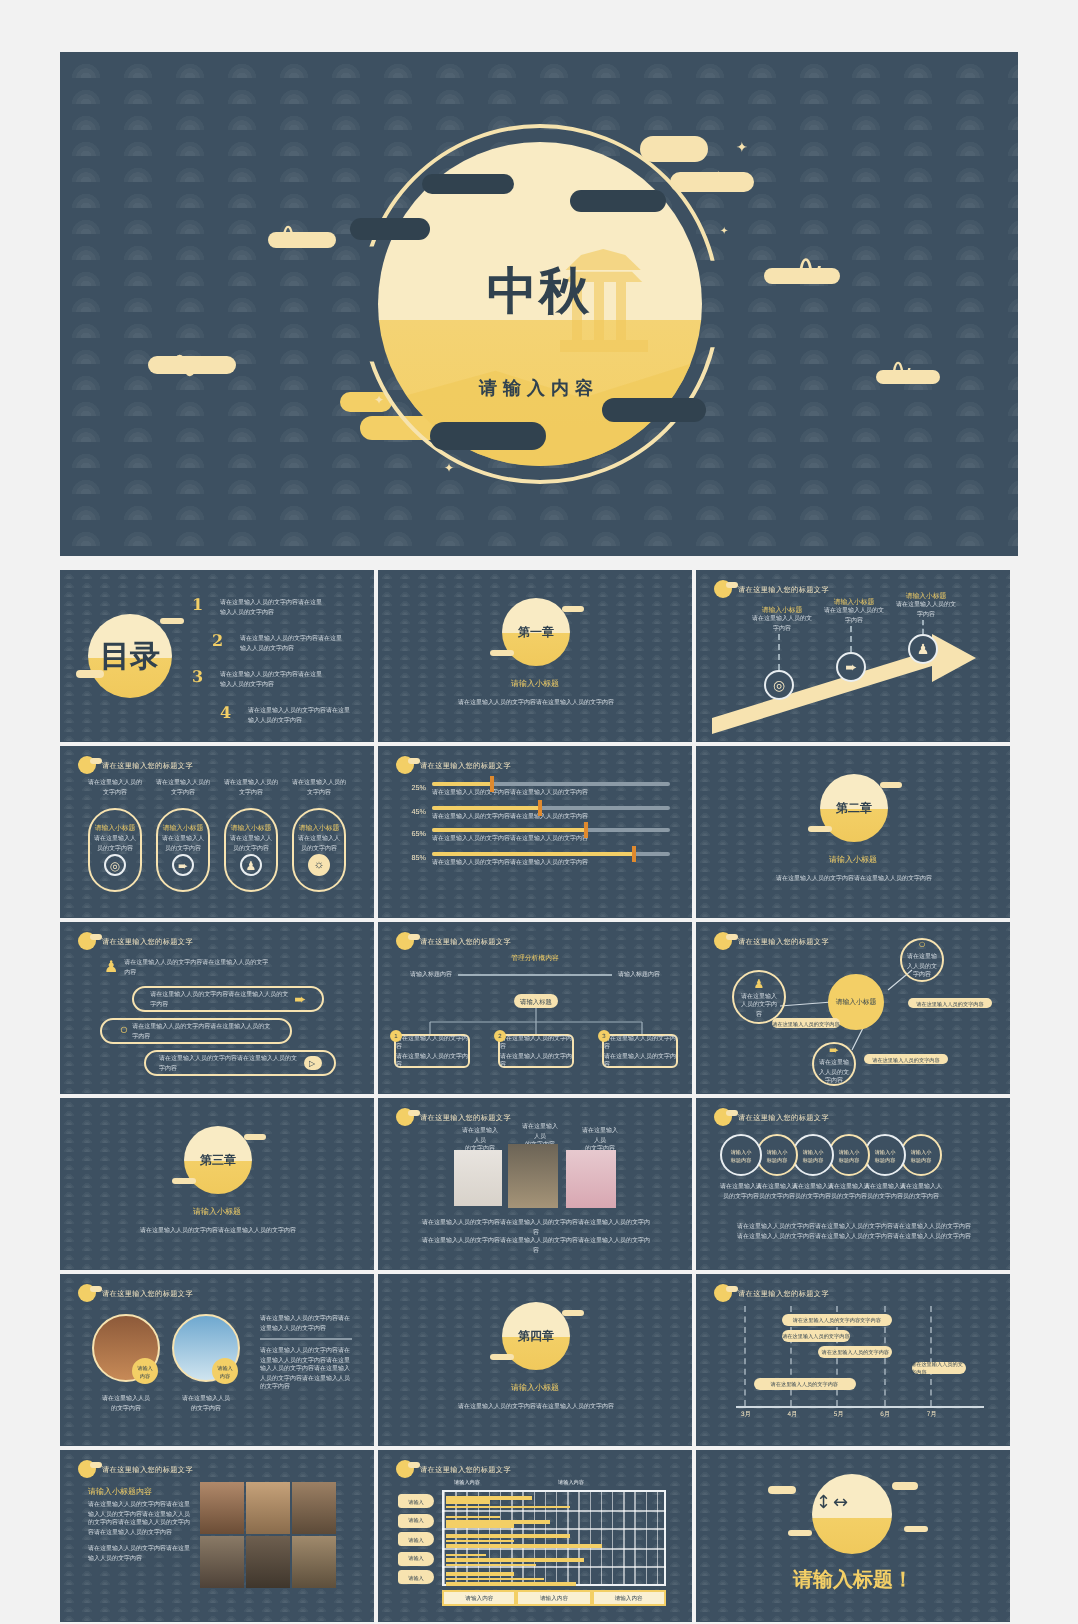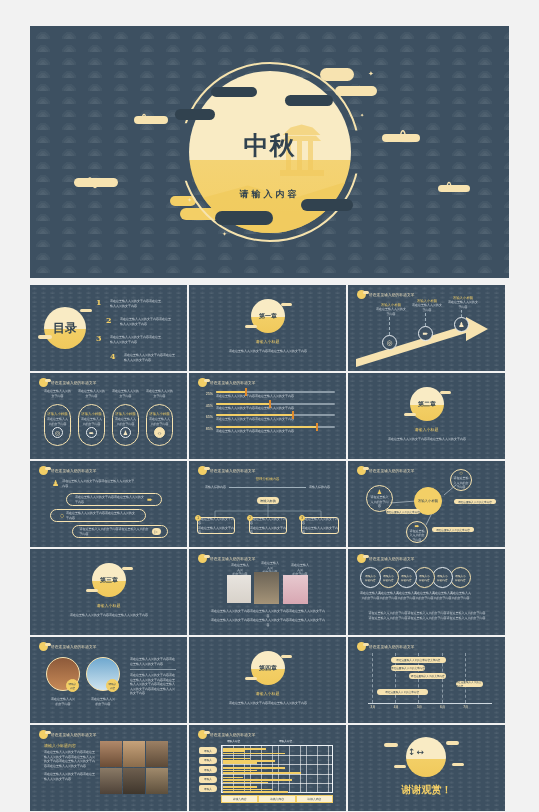--- a/index.html
+++ b/index.html
@@ -242,21 +242,21 @@
       <div class="darkcloud" style="left:22px; top:16px; width:46px; height:10px;"></div>
       <div class="darkcloud" style="left:96px; top:24px; width:48px; height:11px;"></div>
       <div class="darkcloud" style="left:112px; top:128px; width:52px; height:12px;"></div>
       <div class="darkcloud" style="left:26px; top:140px; width:58px; height:14px;"></div>
     </div>
   </div>
 
   <div id="grid">
 
     <div class="thumb slide small">
-      <div class="mini-moon" style="position:absolute; left:14px; top:22px; width:42px; height:42px; font-size:12px;">
+      <div class="mini-moon" style="position:absolute; left:14px; top:22px; width:42px; height:42px; font-size:15px;">
         <span>目录</span>
       </div>
       <div class="cloud" style="left:8px; top:50px; width:14px; height:4px;"></div>
       <div class="cloud" style="left:50px; top:24px; width:12px; height:3px;"></div>
 
       <div style="position:absolute; left:66px; top:14px;">
         <span class="num" style="font-size:8px; position:absolute; left:0; top:-2px;">1</span>
         <div class="tiny" style="margin-left:14px; width:74px;">
           <div>请在这里输入人员的文字内容请在这里</div>
           <div>输入人员的文字内容</div>
@@ -730,17 +730,17 @@
         </div>
     </div>
 
     <div class="thumb slide small">
       <div style="position:absolute; left:58px; top:12px; width:40px; height:40px; border-radius:50%; background:linear-gradient(#f9ebc4 0%,#f9ebc4 55%,#f3cf66 55%,#f0c95c 100%);"></div>
       <div style="position:absolute; left:60px; top:22px; color:#31424f; font-size:9px; letter-spacing:1px; font-family:'DejaVu Sans', sans-serif;">↕↔</div>
       <div class="cloud" style="left:36px; top:18px; width:14px; height:4px;"></div>
       <div class="cloud" style="left:46px; top:40px; width:12px; height:3px;"></div>
       <div class="cloud" style="left:98px; top:16px; width:13px; height:4px;"></div>
       <div class="cloud" style="left:104px; top:38px; width:12px; height:3px;"></div>
-      <div style="position:absolute; left:0; top:58px; width:157px; text-align:center; font-size:10px; font-weight:bold; font-family:'DejaVu Serif', serif;" class="gold">谢谢观赏！</div>
+      <div style="position:absolute; left:0; top:58px; width:157px; text-align:center; font-size:10px; font-weight:bold; font-family:'DejaVu Serif', serif;" class="gold">请输入标题！</div>
     </div>
 
   </div>
 </div>
 
 </body></html>

